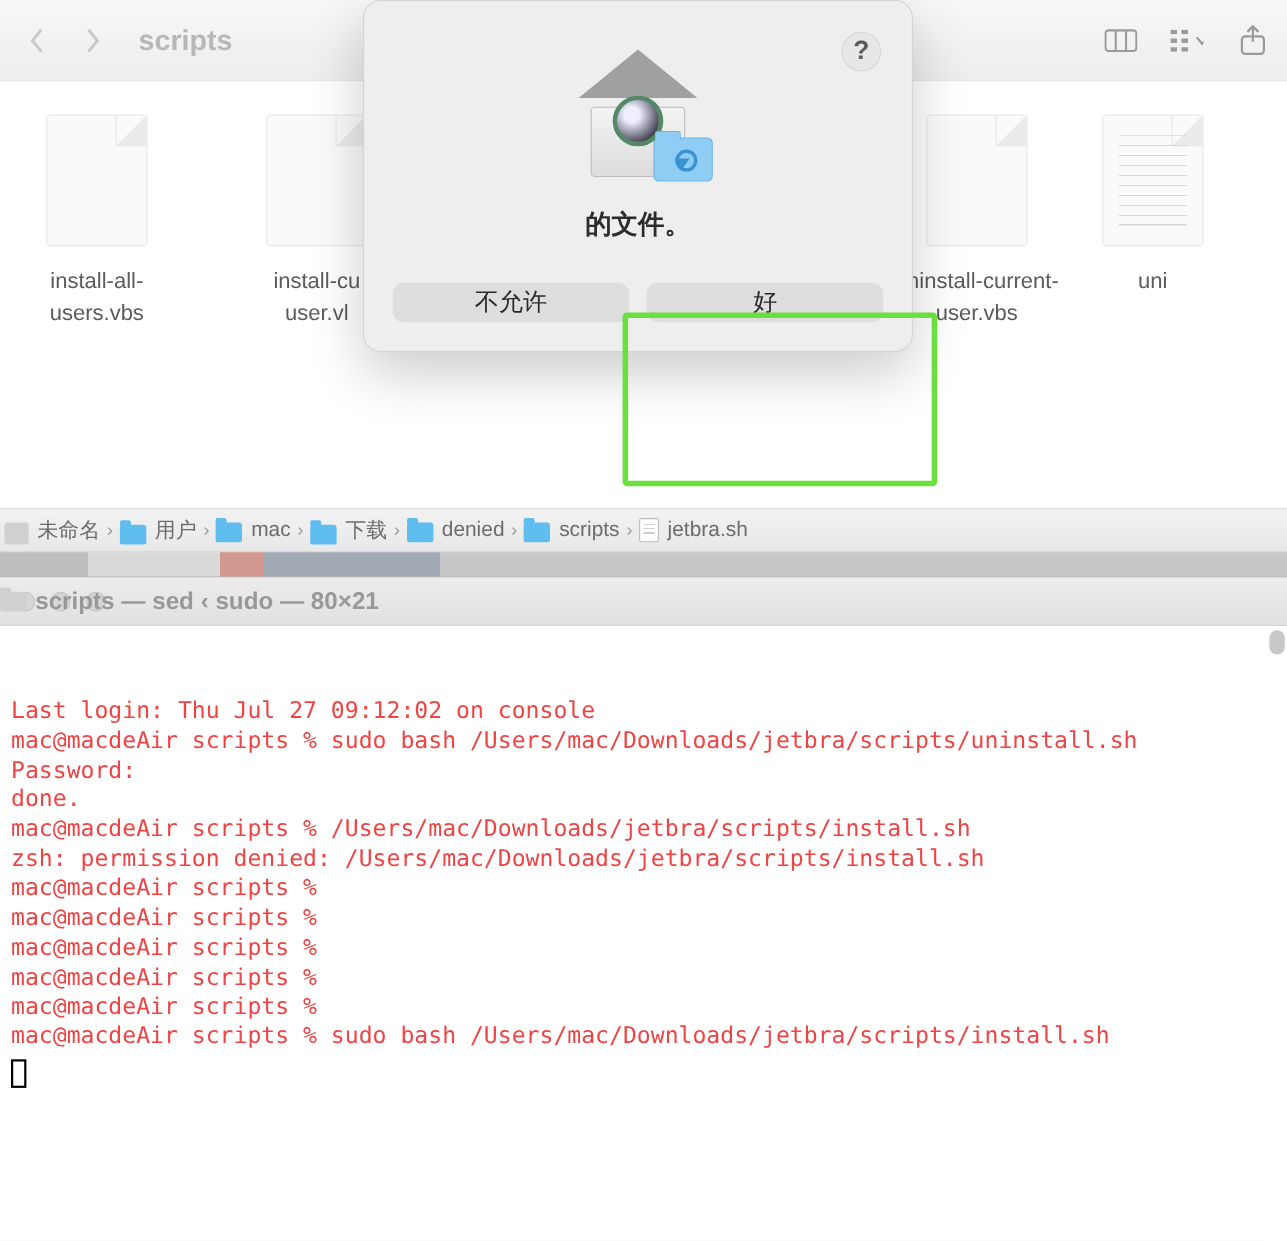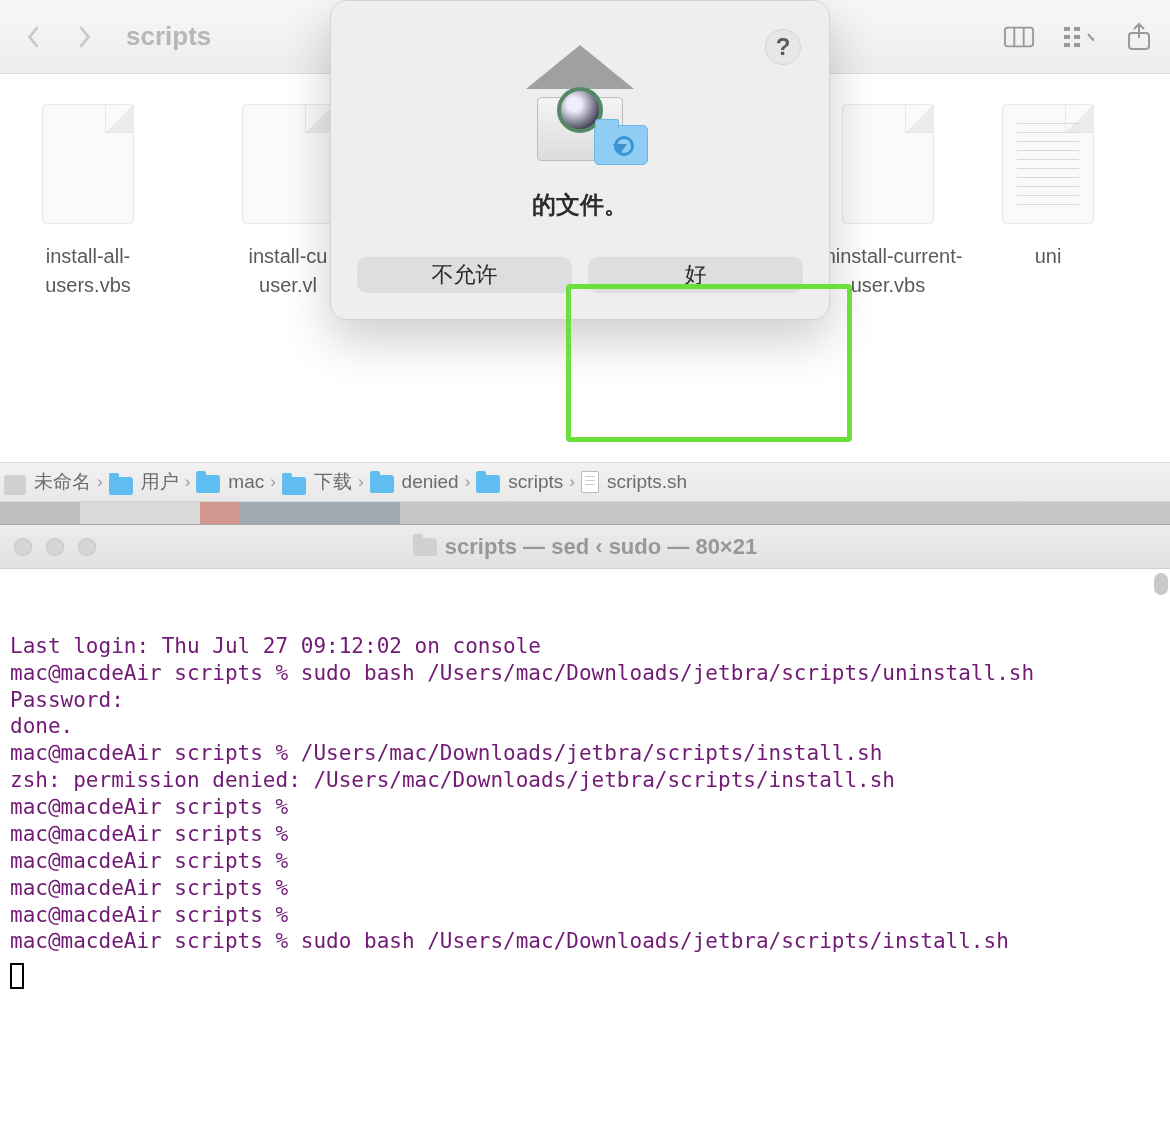--- a/index.html
+++ b/index.html
@@ -121,31 +121,31 @@
     color: #989898;
     font-size: 22px;
     font-weight: 600;
     position: relative;
   }
   .traffic { display: flex; gap: 14px; }
   .tl-dot { width: 18px; height: 18px; border-radius: 50%; background: #d6d6d6; border:1px solid #c4c4c4; }
   .term-title-wrap {
     position: absolute; left: 0; right: 0;
     display: flex; gap: 8px;
-    align-items: center; justify-content: center;
+    align-items: center; justify-content: flex-start;
     pointer-events: none;
   }
   .term-folder-ic { width: 24px; height: 18px; background:#d0d0d0; border-radius:3px; position:relative; }
   .term-folder-ic::before{content:"";position:absolute;top:-4px;left:0;width:10px;height:5px;background:#d0d0d0;border-radius:2px 2px 0 0;}
   .term-body {
     background: #fff;
     font-family: Menlo, Consolas, monospace;
     font-size: 21px;
     line-height: 1.28;
-    color: #701a75;
+    color: #ef4444;
     padding: 10px 10px 40px 10px;
     min-height: 560px;
     white-space: pre-wrap;
     word-break: break-all;
     position: relative;
   }
   .term-scroll {
     position: absolute; top: 4px; right: 2px; width: 14px; height: 22px;
     background: #c9c9c9; border-radius: 7px;
   }
@@ -307,21 +307,21 @@
       <span>denied</span>
     </span>
   <span class="chev">›</span>
   <span class="seg">
       <span class="folder-ic"></span>
       <span>scripts</span>
     </span>
   <span class="chev">›</span>
   <span class="seg">
       <span class="doc-ic"></span>
-      <span>scripts.sh</span>
+      <span>jetbra.sh</span>
     </span>
 </div>
 
 <div class="thumb-strip"></div>
 
 <div class="terminal">
   <div class="term-titlebar">
     <div class="traffic">
       <span class="tl-dot"></span>
       <span class="tl-dot"></span>

